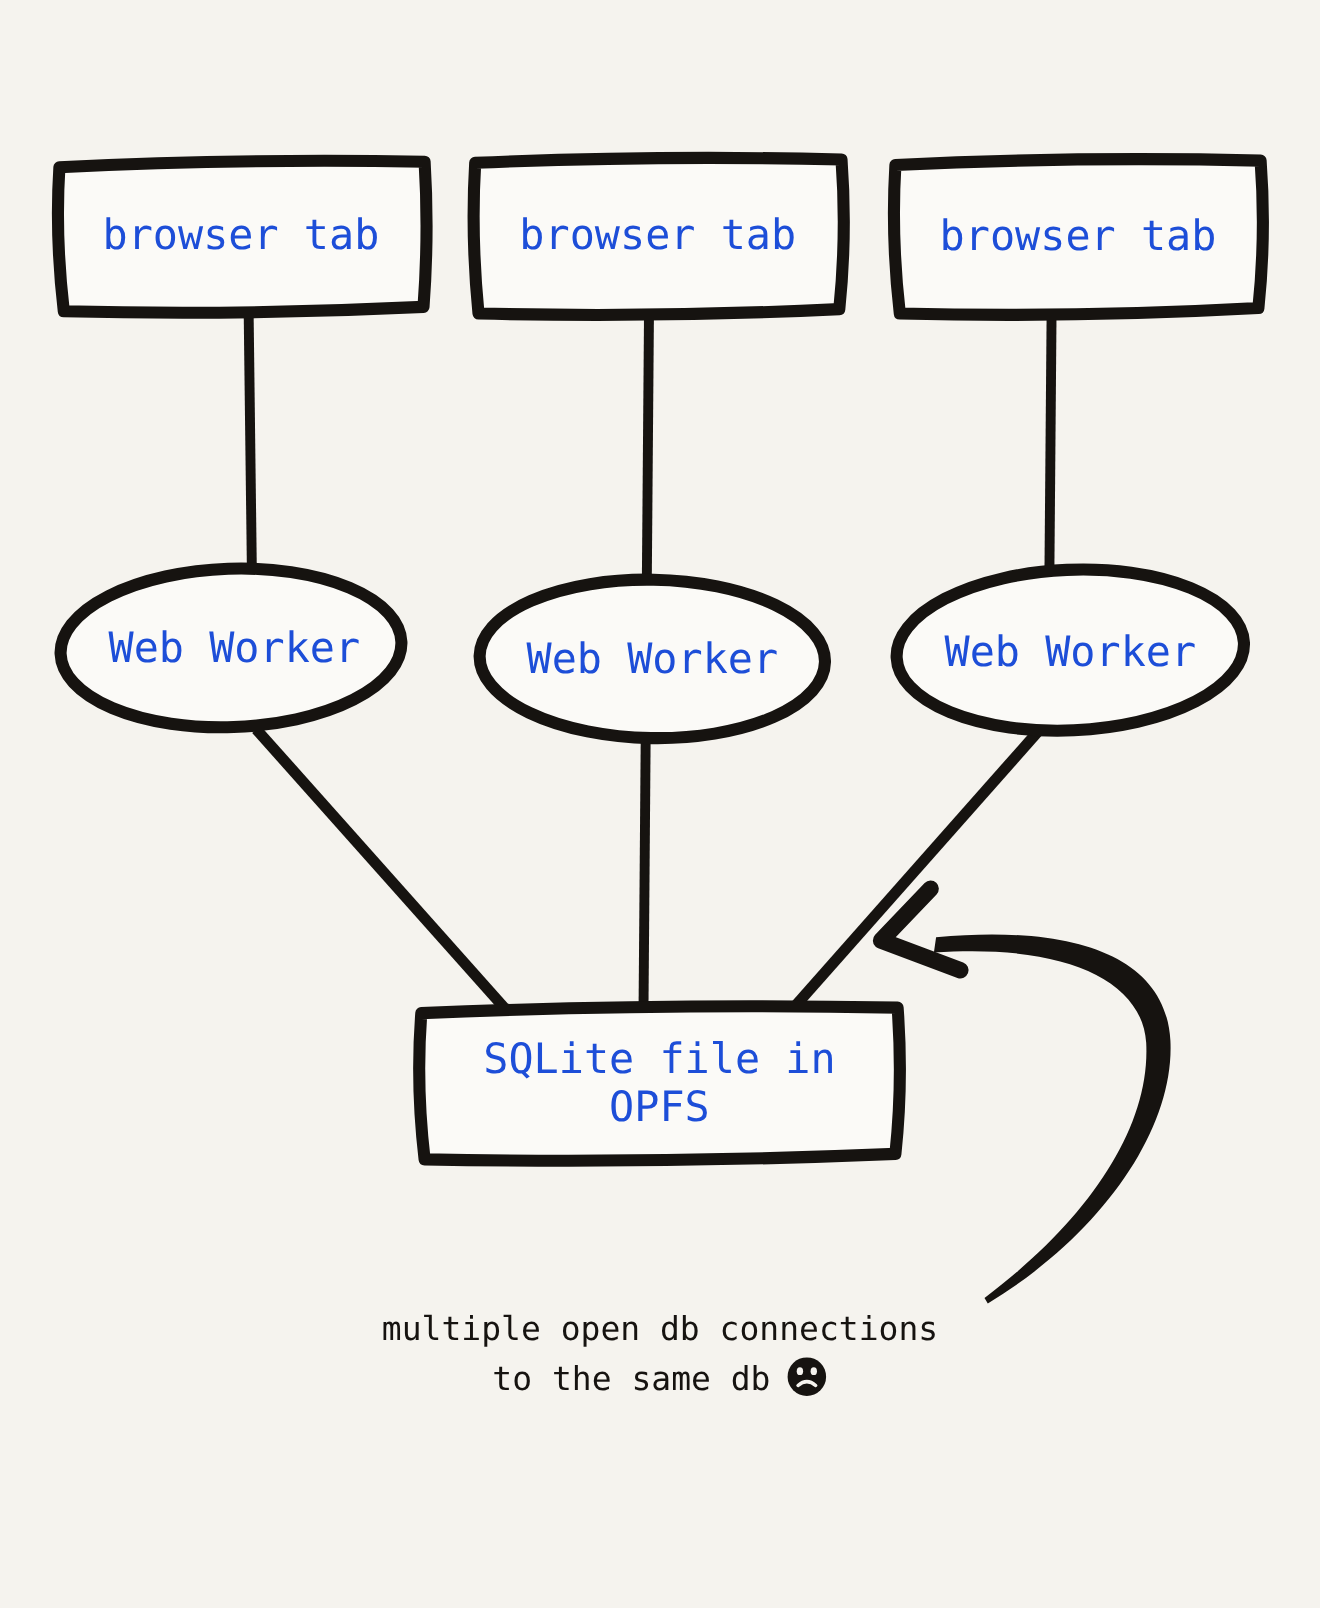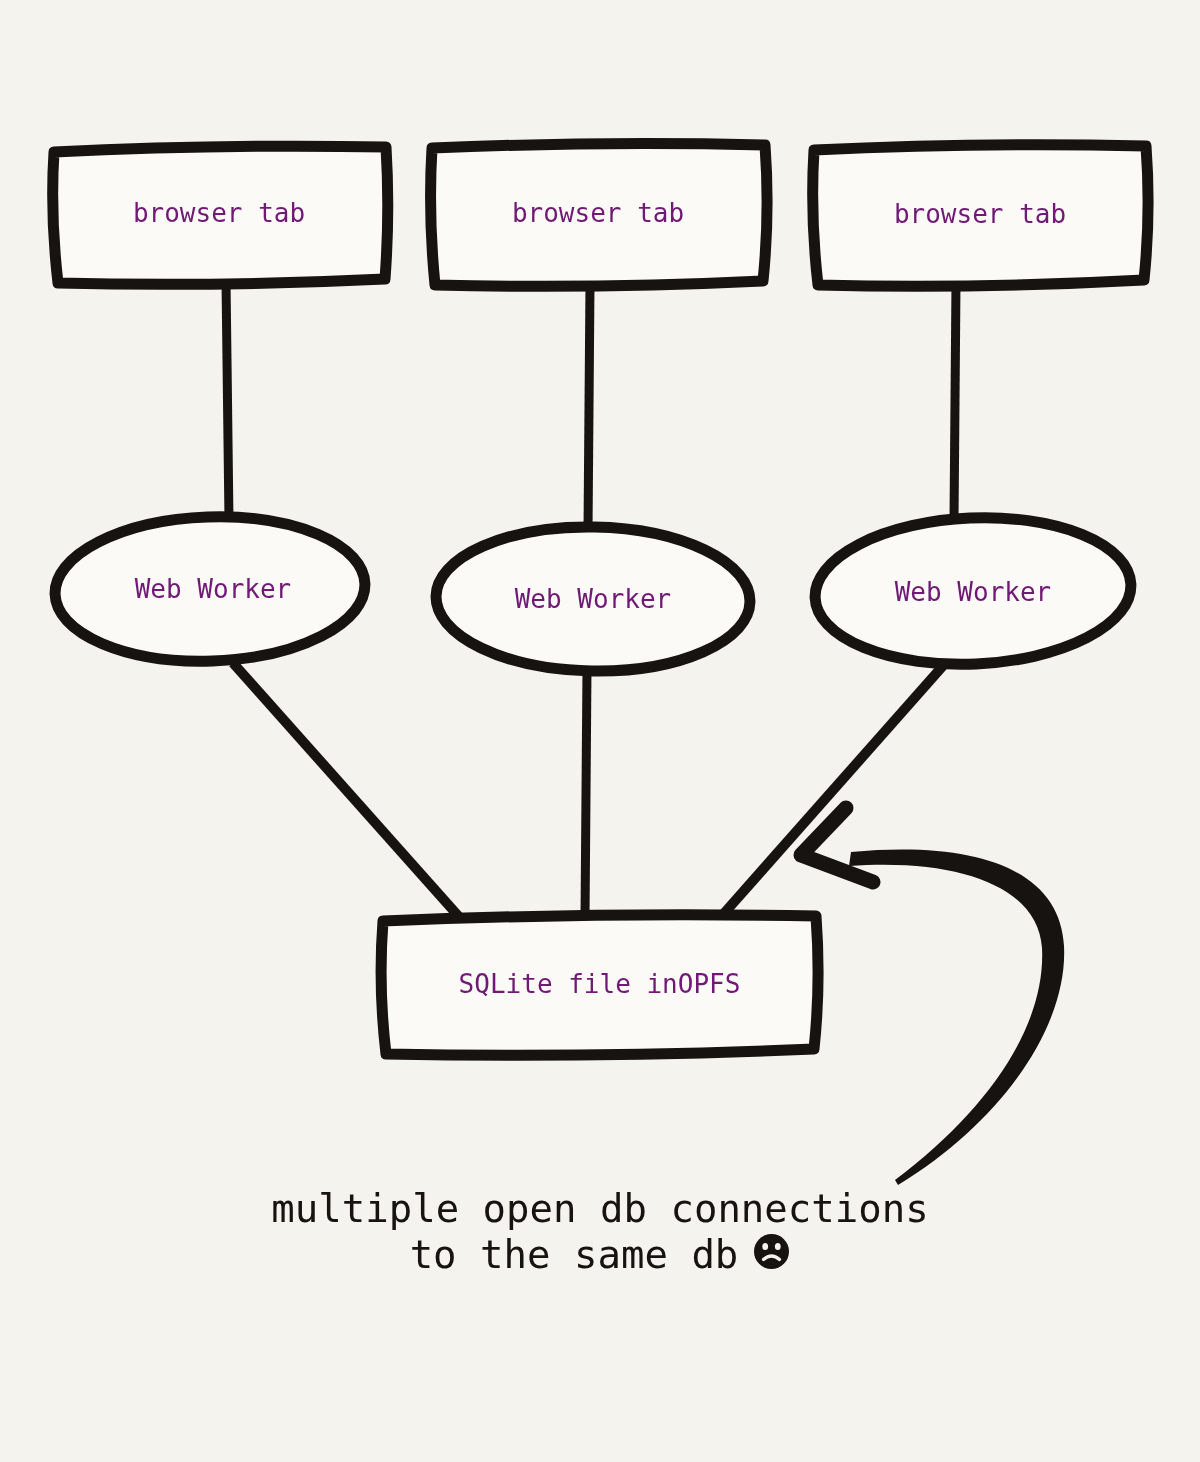--- a/index.html
+++ b/index.html
@@ -20,40 +20,40 @@
     position:absolute;
     left:0;top:0;
     width:1200px;height:1462px;
   }
   .lbl{
     position:absolute;
     display:flex;
     align-items:center;
     justify-content:center;
     text-align:center;
-    font-size:26px;
+    font-size:38px;
     letter-spacing:0;
-    color:#701a75;
+    color:#1d4ed8;
     white-space:nowrap;
   }
   .lbl-tab1{left:48px;top:144px;width:342px;height:138px;}
   .lbl-tab2{left:428px;top:142px;width:340px;height:142px;}
   .lbl-tab3{left:810px;top:143px;width:340px;height:142px;}
   .lbl-ww1{left:55px;top:517px;width:316px;height:144px;}
   .lbl-ww2{left:436px;top:527px;width:314px;height:144px;}
   .lbl-ww3{left:815px;top:519px;width:316px;height:146px;}
   .lbl-sqlite{
     left:383px;top:916px;width:433px;height:136px;
-    flex-direction:row;
+    flex-direction:column;
     line-height:44px;
   }
   .caption{
     position:absolute;
     left:0;top:1186px;width:1200px;
-    font-size:39px;
+    font-size:30px;
     line-height:46px;
     text-align:center;
     color:#161310;
   }
   .caption-line2{
     display:flex;
     align-items:flex-start;
     justify-content:center;
     gap:15px;
   }

